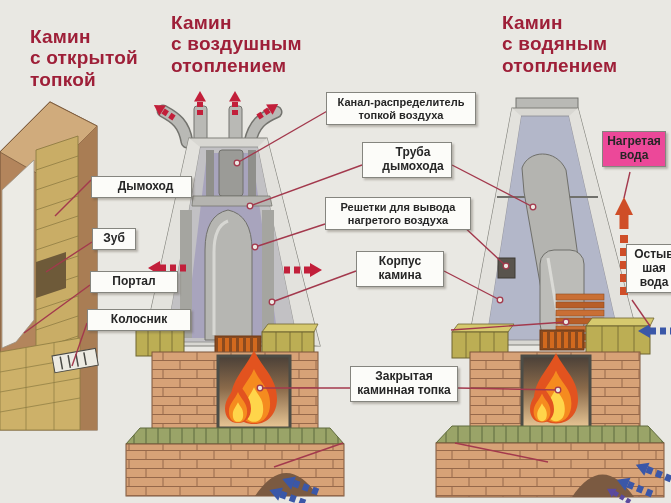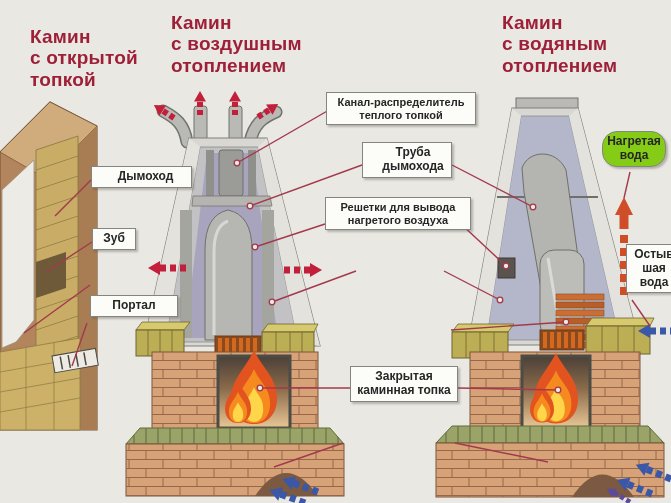--- a/index.html
+++ b/index.html
@@ -6,21 +6,21 @@
   .stage{position:relative;width:671px;height:503px;background:#e9e8e3;overflow:hidden;
          font-family:"Liberation Sans",sans-serif;}
   .stage svg{position:absolute;left:0;top:0;}
   .title{position:absolute;color:#9e1f38;font-weight:bold;font-size:19px;line-height:1.12;
          letter-spacing:.2px;white-space:nowrap;}
   .title span{display:block;}
   .lbl{position:absolute;background:#fcfcf9;border:1px solid #85857f;
        box-shadow:2px 2px 2px rgba(90,80,70,.35);color:#262626;font-weight:bold;
        font-size:12px;line-height:1.15;text-align:center;padding:3px 4px;
        display:flex;align-items:center;justify-content:center;box-sizing:border-box;}
-  .lbl.cream{background:#84cc16;border-radius:15px;}
+  .lbl.cream{background:#ec4899;}
   .lbl.brk{word-break:break-word;}
   .lbl.sm{font-size:11px;}
 </style>
 </head>
 <body>
 
 <div class="stage">
 
 <svg width="671" height="503" viewBox="0 0 671 503">
   <defs>
@@ -232,25 +232,27 @@
   <span>Камин</span>
   <span>с воздушным</span>
   <span>отоплением</span>
 </div>
 <div class="title" style="left:502px;top:12px;">
   <span>Камин</span>
   <span>с водяным</span>
   <span>отоплением</span>
 </div>
 
-<div class="lbl" style="left:91px;top:166px;width:101px;padding-left:12px;">Дымоход</div>
+<div class="lbl" style="left:91px;top:176px;width:101px;padding-left:12px;">Дымоход</div>
 <div class="lbl" style="left:92px;top:228px;width:44px;">Зуб</div>
-<div class="lbl" style="left:90px;top:271px;width:88px;margin-top:24px;">Портал</div>
-
-<div class="lbl sm" style="left:326px;top:92px;width:150px;">Канал-распределитель теплого топкой</div>
+<div class="lbl" style="left:90px;top:271px;width:88px;">Портал</div>
+<div class="lbl" style="left:87px;top:309px;width:104px;">Колосник</div>
+
+<div class="lbl sm" style="left:326px;top:92px;width:150px;">Канал-распределитель топкой воздуха</div>
 <div class="lbl" style="left:362px;top:142px;width:90px;padding-left:16px;">Труба дымохода</div>
 <div class="lbl sm" style="left:325px;top:197px;width:146px;">Решетки для вывода нагретого воздуха</div>
+<div class="lbl" style="left:356px;top:251px;width:88px;">Корпус камина</div>
 <div class="lbl" style="left:350px;top:366px;width:108px;">Закрытая каминная топка</div>
 
 <div class="lbl cream brk" style="left:602px;top:131px;width:64px;">Нагретая вода</div>
 <div class="lbl brk" style="left:626px;top:244px;width:56px;">Остывшая вода</div>
 
 </div>
 
 </body></html>

